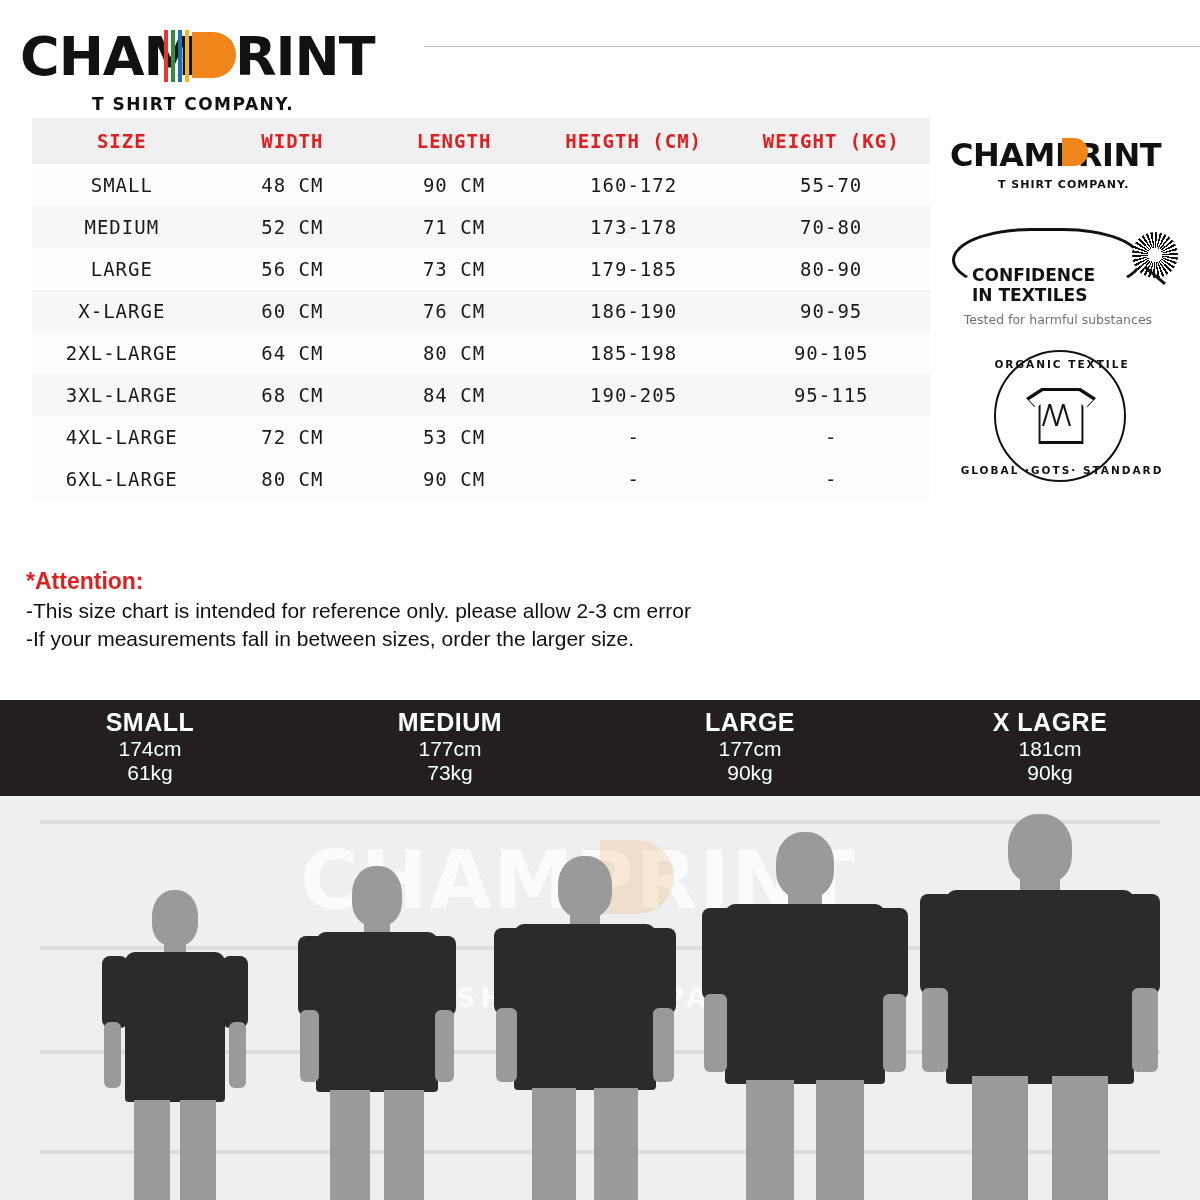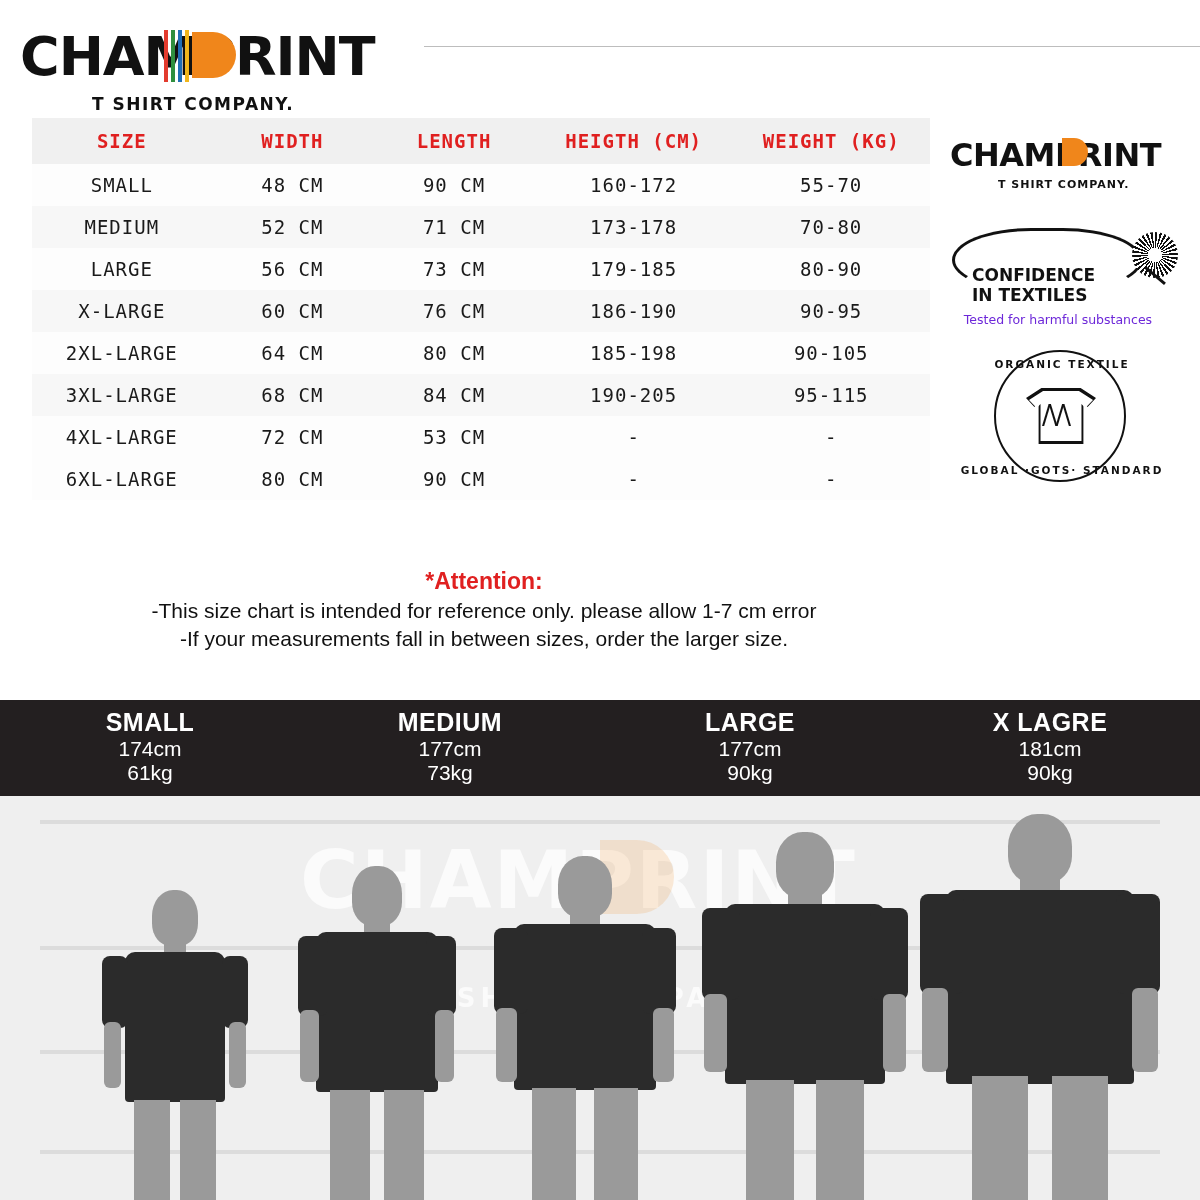--- a/index.html
+++ b/index.html
@@ -177,21 +177,21 @@
     color:#111;
     line-height:1.15;
     text-align:left;
   }
   .oeko-sub {
     position:absolute;
     top:90px; left:6px;
     width:220px;
     font-family:"DejaVu Sans", sans-serif;
     font-size:12.5px;
-    color:#6d28d9;
+    color:#737373;
   }
   .oeko-dot {
     position:absolute;
     top:10px; right:4px;
     width:46px; height:46px;
     border-radius:50%;
     background:
       radial-gradient(circle at 50% 50%, #fff 0 22%, transparent 22%),
       repeating-conic-gradient(#111 0 6deg, #fff 6deg 12deg);
   }
@@ -245,24 +245,23 @@
     font-weight:bold;
     letter-spacing:2px;
     color:#111;
   }
   .gots-top-text { top:10px; }
   .gots-bot-text { bottom:8px; }
 
   
   .attention {
     position:absolute;
-    top:568px; left:14px;
+    top:568px; left:26px;
     width:940px;
     font-family:"Liberation Sans", sans-serif;
-    text-align:center;
   }
   .att-title {
     color:#E02020;
     font-size:23px;
     font-weight:bold;
     margin-bottom:2px;
   }
   .att-line {
     font-size:21px;
     color:#111;
@@ -496,21 +495,21 @@
     <div class="gots-shirt-outline"></div>
     <div class="gots-shirt-inner"></div>
     <div class="gots-zig">/\/\</div>
     <div class="gots-top-text">ORGANIC   TEXTILE</div>
     <div class="gots-bot-text">GLOBAL ·GOTS· STANDARD</div>
   </div>
 </div>
 
 <div class="attention">
   <div class="att-title">*Attention:</div>
-  <div class="att-line">-This size chart is intended for reference only. please allow 1-7 cm error</div>
+  <div class="att-line">-This size chart is intended for reference only. please allow 2-3 cm error</div>
   <div class="att-line">-If your measurements fall in between sizes, order the larger size.</div>
 </div>
 
 <div class="label-bar">
   <div class="label-cell">
     <div class="lc-name">SMALL</div>
     <div class="lc-h">174cm</div>
     <div class="lc-w">61kg</div>
   </div>
   <div class="label-cell">

